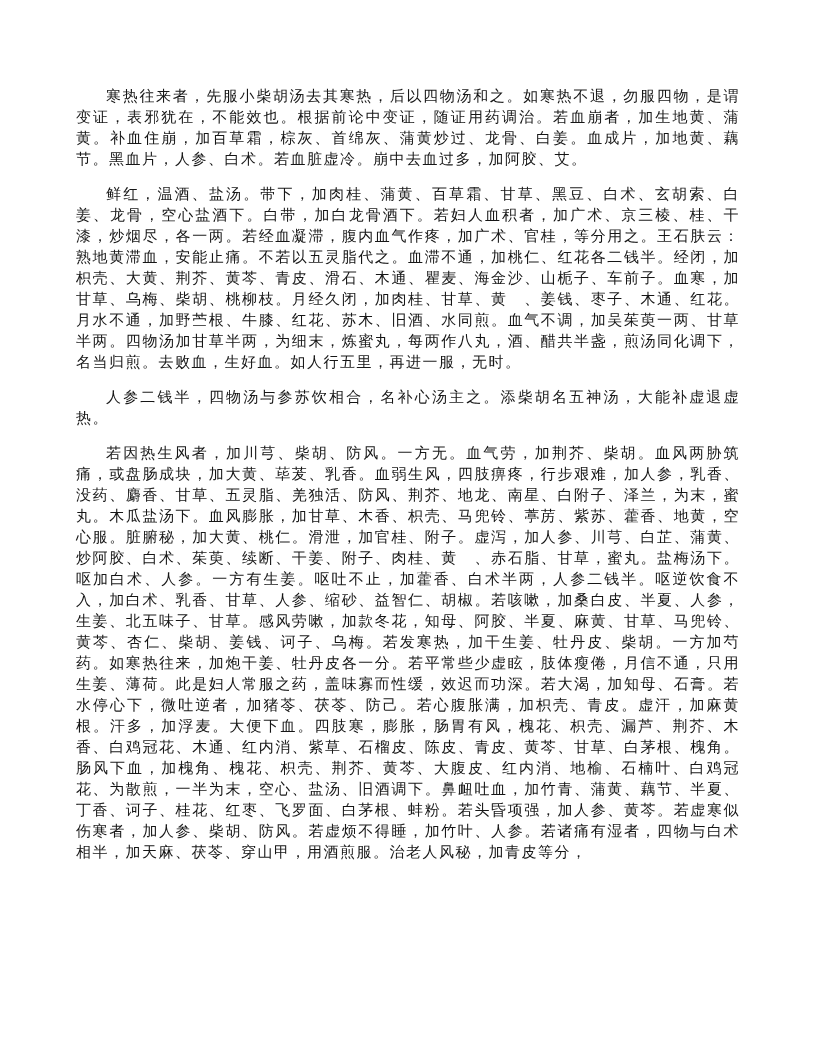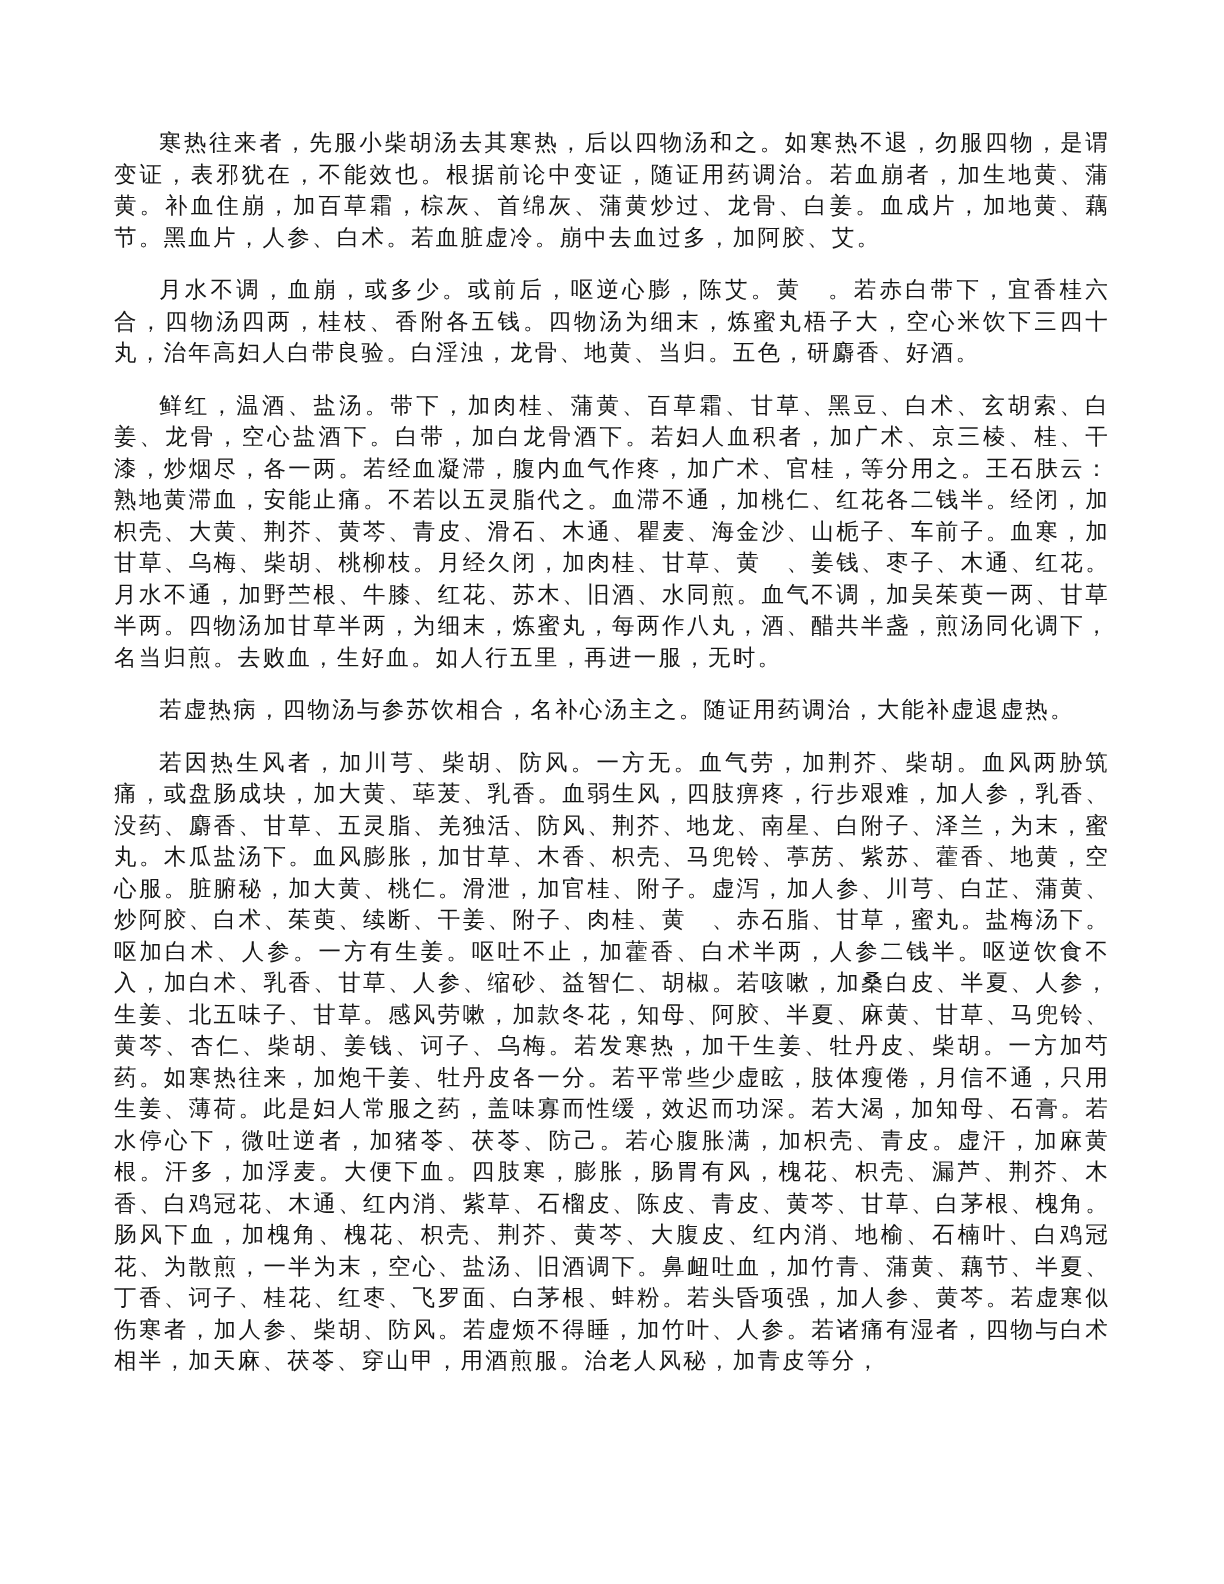--- a/index.html
+++ b/index.html
@@ -33,17 +33,16 @@
   }
   .para:last-child {
     margin-bottom: 0;
   }
 </style>
 </head>
 <body>
 
 <div class="page">
   <p class="para">寒热往来者，先服小柴胡汤去其寒热，后以四物汤和之。如寒热不退，勿服四物，是谓变证，表邪犹在，不能效也。根据前论中变证，随证用药调治。若血崩者，加生地黄、蒲黄。补血住崩，加百草霜，棕灰、首绵灰、蒲黄炒过、龙骨、白姜。血成片，加地黄、藕节。黑血片，人参、白术。若血脏虚冷。崩中去血过多，加阿胶、艾。</p>
-  <p class="para">月水不调，血崩，或多少。或前后，呕逆心膨，陈艾。黄　。若赤白带下，宜香桂六合，四物汤四两，桂枝、香附各五钱。四物汤为细末，炼蜜丸梧子大，空心米饮下三四十丸，治年高妇人白带良验。白淫浊，龙骨、地黄、当归。五色，研麝香、好酒。</p>
   <p class="para">鲜红，温酒、盐汤。带下，加肉桂、蒲黄、百草霜、甘草、黑豆、白术、玄胡索、白姜、龙骨，空心盐酒下。白带，加白龙骨酒下。若妇人血积者，加广术、京三棱、桂、干漆，炒烟尽，各一两。若经血凝滞，腹内血气作疼，加广术、官桂，等分用之。王石肤云：熟地黄滞血，安能止痛。不若以五灵脂代之。血滞不通，加桃仁、红花各二钱半。经闭，加枳壳、大黄、荆芥、黄芩、青皮、滑石、木通、瞿麦、海金沙、山栀子、车前子。血寒，加甘草、乌梅、柴胡、桃柳枝。月经久闭，加肉桂、甘草、黄　、姜钱、枣子、木通、红花。月水不通，加野苎根、牛膝、红花、苏木、旧酒、水同煎。血气不调，加吴茱萸一两、甘草半两。四物汤加甘草半两，为细末，炼蜜丸，每两作八丸，酒、醋共半盏，煎汤同化调下，名当归煎。去败血，生好血。如人行五里，再进一服，无时。</p>
-  <p class="para">若虚热病，四物汤与参苏饮相合，名补心汤主之。随证用药调治，大能补虚退虚热。</p>
+  <p class="para">人参二钱半，四物汤与参苏饮相合，名补心汤主之。添柴胡名五神汤，大能补虚退虚热。</p>
   <p class="para">若因热生风者，加川芎、柴胡、防风。一方无。血气劳，加荆芥、柴胡。血风两胁筑痛，或盘肠成块，加大黄、荜茇、乳香。血弱生风，四肢痹疼，行步艰难，加人参，乳香、没药、麝香、甘草、五灵脂、羌独活、防风、荆芥、地龙、南星、白附子、泽兰，为末，蜜丸。木瓜盐汤下。血风膨胀，加甘草、木香、枳壳、马兜铃、葶苈、紫苏、藿香、地黄，空心服。脏腑秘，加大黄、桃仁。滑泄，加官桂、附子。虚泻，加人参、川芎、白芷、蒲黄、炒阿胶、白术、茱萸、续断、干姜、附子、肉桂、黄　、赤石脂、甘草，蜜丸。盐梅汤下。呕加白术、人参。一方有生姜。呕吐不止，加藿香、白术半两，人参二钱半。呕逆饮食不入，加白术、乳香、甘草、人参、缩砂、益智仁、胡椒。若咳嗽，加桑白皮、半夏、人参，生姜、北五味子、甘草。感风劳嗽，加款冬花，知母、阿胶、半夏、麻黄、甘草、马兜铃、黄芩、杏仁、柴胡、姜钱、诃子、乌梅。若发寒热，加干生姜、牡丹皮、柴胡。一方加芍药。如寒热往来，加炮干姜、牡丹皮各一分。若平常些少虚眩，肢体瘦倦，月信不通，只用生姜、薄荷。此是妇人常服之药，盖味寡而性缓，效迟而功深。若大渴，加知母、石膏。若水停心下，微吐逆者，加猪苓、茯苓、防己。若心腹胀满，加枳壳、青皮。虚汗，加麻黄根。汗多，加浮麦。大便下血。四肢寒，膨胀，肠胃有风，槐花、枳壳、漏芦、荆芥、木香、白鸡冠花、木通、红内消、紫草、石榴皮、陈皮、青皮、黄芩、甘草、白茅根、槐角。肠风下血，加槐角、槐花、枳壳、荆芥、黄芩、大腹皮、红内消、地榆、石楠叶、白鸡冠花、为散煎，一半为末，空心、盐汤、旧酒调下。鼻衄吐血，加竹青、蒲黄、藕节、半夏、丁香、诃子、桂花、红枣、飞罗面、白茅根、蚌粉。若头昏项强，加人参、黄芩。若虚寒似伤寒者，加人参、柴胡、防风。若虚烦不得睡，加竹叶、人参。若诸痛有湿者，四物与白术相半，加天麻、茯苓、穿山甲，用酒煎服。治老人风秘，加青皮等分，</p>
 </div>
 
 </body></html>

